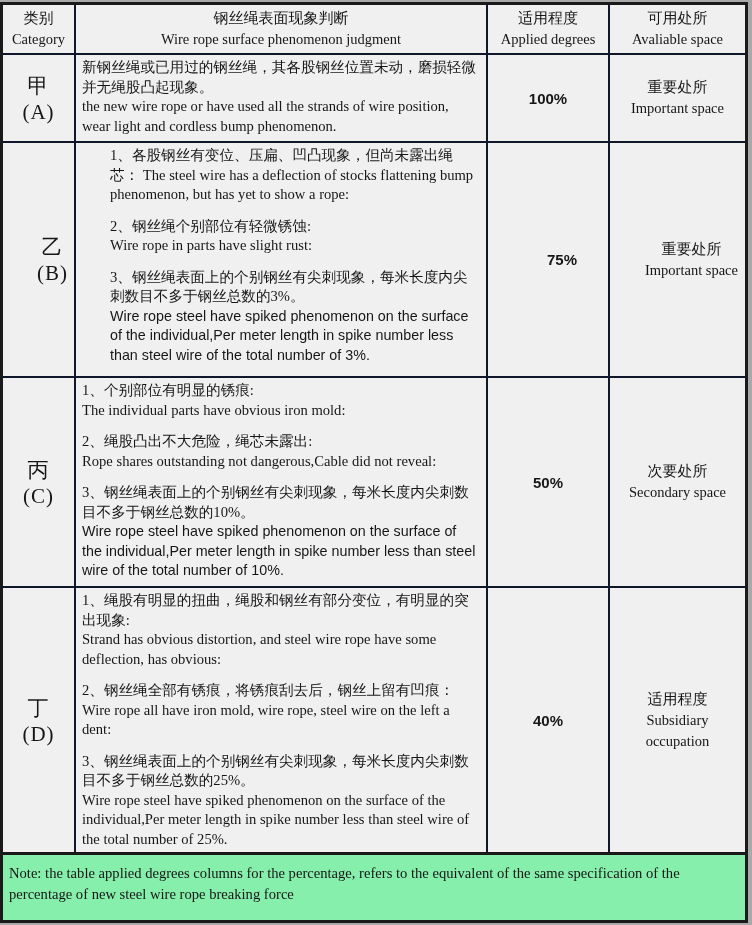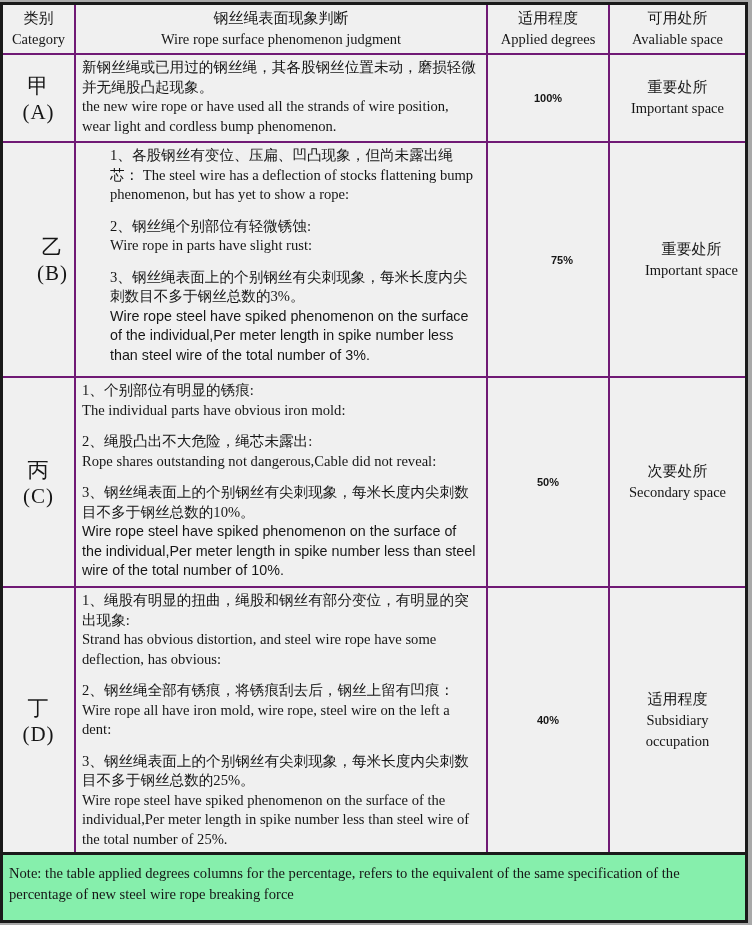--- a/index.html
+++ b/index.html
@@ -18,21 +18,21 @@
     border: 3px solid #1a1a1a;
     background: #86efac;
     box-sizing: content-box;
   }
   table.main {
     border-collapse: collapse;
     width: 742px;
     table-layout: fixed;
   }
   table.main td, table.main th {
-    border: 2px solid #701a75;
+    border: 2px solid #0f172a;
     padding: 3px 6px;
     background: #f0f0f0;
     box-sizing: border-box;
   }
   
   table.main tr > *:first-child { border-left: none; }
   table.main tr > *:last-child  { border-right: none; }
   table.main tr:first-child > * { border-top: none; }
   table.main { border-bottom: 3px solid #1a1a1a; }
 
@@ -63,21 +63,21 @@
     text-align: left;
     font-size: 14.6px;
     line-height: 19.5px;
     padding: 5px 8px 4px 8px;
   }
   td.pct {
     text-align: center;
     vertical-align: middle;
     font-family: "Liberation Sans", "DejaVu Sans", sans-serif;
     font-weight: 700;
-    font-size: 11px;
+    font-size: 15px;
   }
   td.space {
     text-align: center;
     vertical-align: middle;
     font-size: 15px;
     line-height: 21px;
     padding: 3px 2px;
   }
   .blk { margin: 0; }
   .blk + .blk { margin-top: 12px; }

